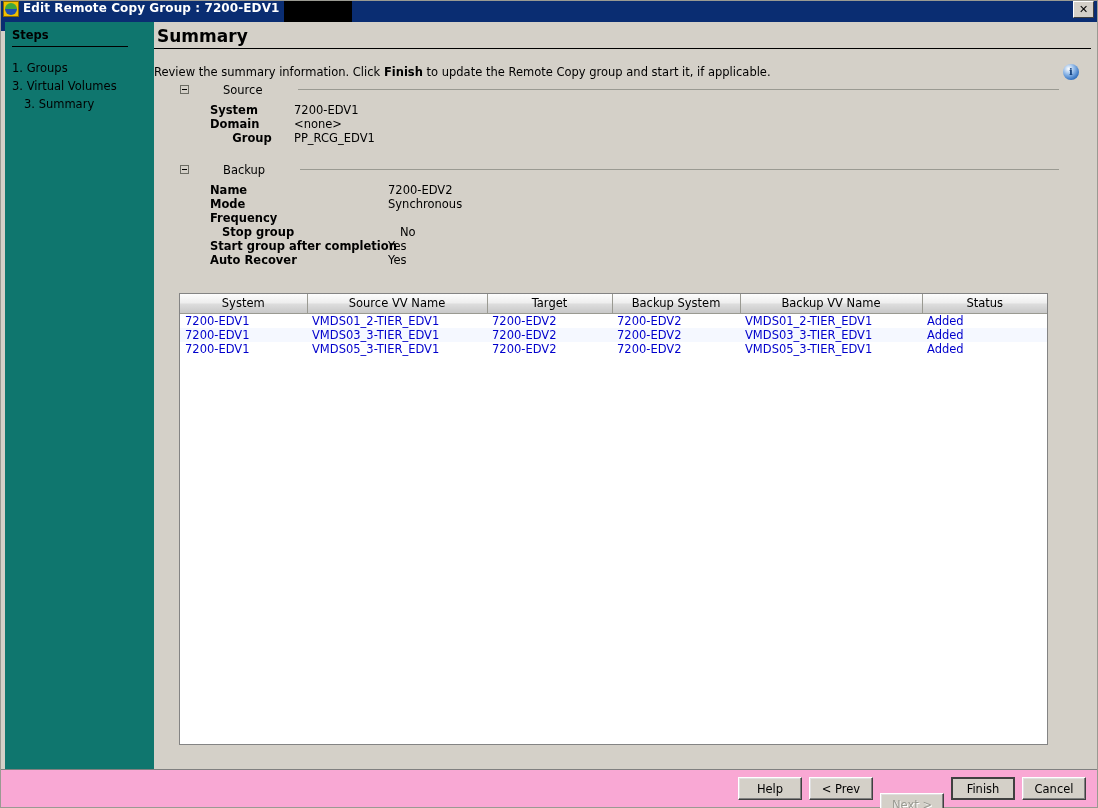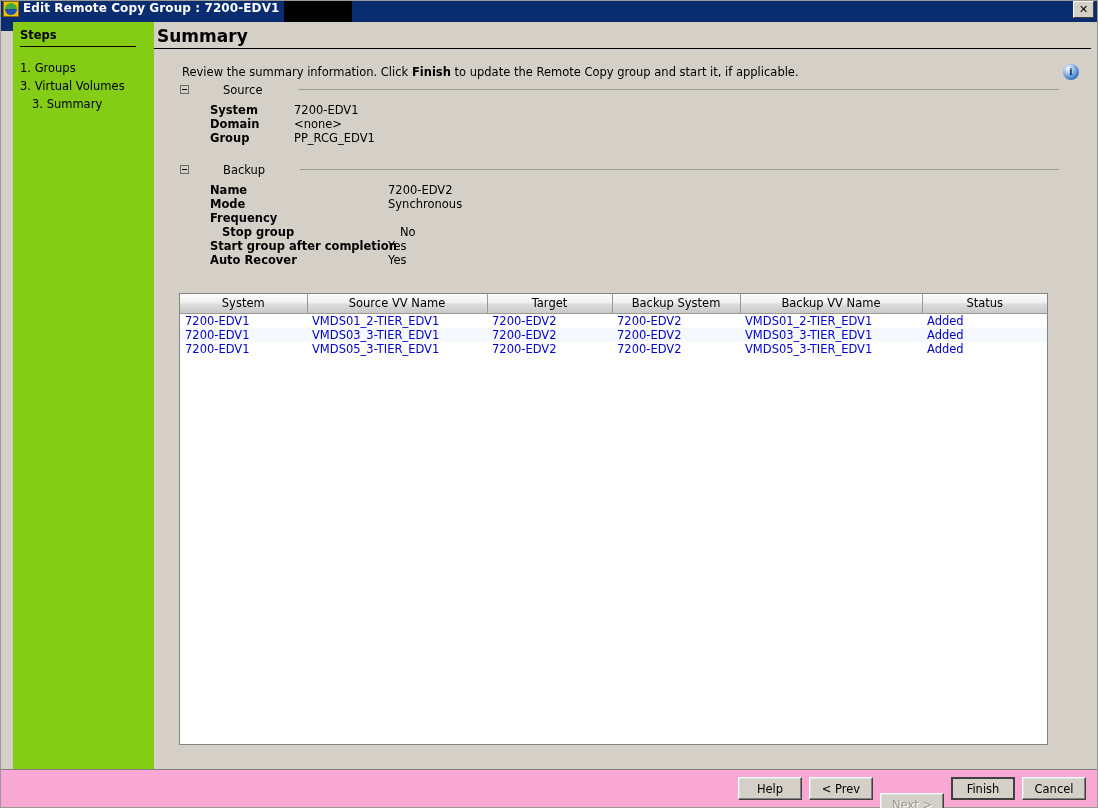--- a/index.html
+++ b/index.html
@@ -66,23 +66,23 @@
     border-right: 1px solid #404040;
     border-bottom: 1px solid #404040;
     display: flex; align-items: center; justify-content: center;
     font-size: 11px; font-weight: bold; color: #000;
     line-height: 1;
     font-family: "DejaVu Sans", sans-serif;
   }
 
   
   .sidebar {
-    position: absolute; left: 12px; top: 21px;
+    position: absolute; left: 4px; top: 21px;
     width: 152px; height: 747px;
-    background: #84cc16;
+    background: #0f766e;
     border-right: 1px solid #9a9a92;
     padding: 6px 18px 0 0;
   }
   .sidebar-title {
     font-weight: bold; font-size: 11.5px;
     color: #000; padding-left: 7px; padding-bottom: 3px;
   }
   .sidebar-rule {
     height: 1px; background: #000000;
     margin: 1px 10px 0 7px;
@@ -102,21 +102,21 @@
     width: 943px; height: 747px;
     background: #d4d0c8;
   }
   .main-head {
     padding: 4px 0 0 3px;
   }
   .main-title { font-weight: bold; font-size: 17px; color: #000; }
   .main-rule { height: 1px; background: #000; margin: 2px 6px 0 0; }
   .main-desc {
     position: relative;
-    margin: 16px 0 0 28px;
+    margin: 16px 0 0 0;
     font-size: 11.5px;
     color: #000;
   }
   .main-desc b { font-weight: bold; }
 
   .info-icon {
     position: absolute; right: 18px; top: 42px;
     width: 16px; height: 16px;
     border-radius: 50%;
     background: radial-gradient(circle at 35% 30%, #ffffff 0%, #8fb8e8 38%, #2f6fc0 75%, #1b4e93 100%);
@@ -269,21 +269,21 @@
       <div class="kv">
         <div class="kv-row">
           <div class="kv-key" style="width:84px;">System</div>
           <div class="kv-val">7200-EDV1</div>
         </div>
         <div class="kv-row">
           <div class="kv-key" style="width:84px;">Domain</div>
           <div class="kv-val">&lt;none&gt;</div>
         </div>
         <div class="kv-row">
-          <div class="kv-key" style="width:84px;">Group</div>
+          <div class="kv-key" style="width:84px;text-align:center;">Group</div>
           <div class="kv-val">PP_RCG_EDV1</div>
         </div>
       </div>
     </div>
 
     <div class="group" style="top:141px; width:879px;">
       <div class="group-head">
         <div class="group-toggle"></div>
         <div class="group-label">Backup</div>
         <div class="group-line"></div>

